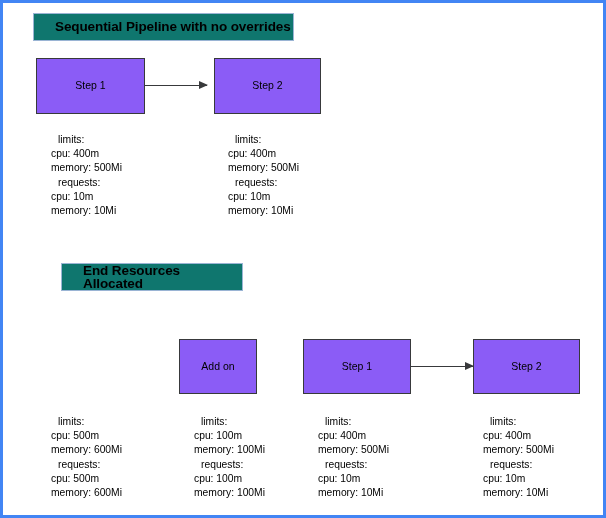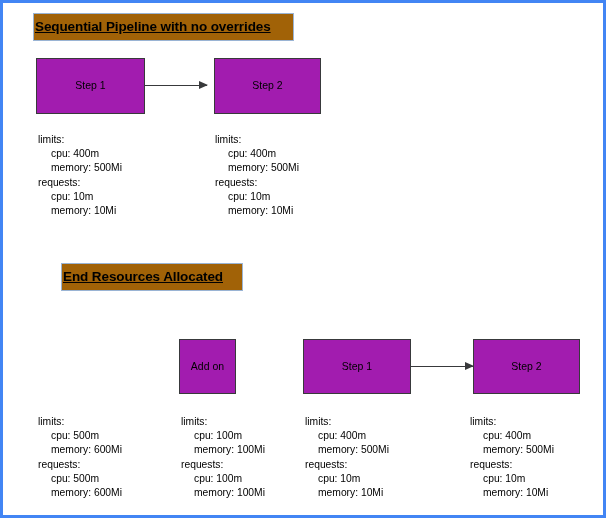--- a/index.html
+++ b/index.html
@@ -16,36 +16,35 @@
     width: 606px;
     height: 518px;
     box-sizing: border-box;
     background: #ffffff;
     border: 3px solid #4285f4;
     overflow: hidden;
   }
   .section-badge {
     position: absolute;
     box-sizing: border-box;
-    background: #a16207;
+    background: #0f766e;
     border: 1px solid #9ab4d4;
     color: #000000;
     font-weight: bold;
     font-size: 13.5px;
     line-height: 1;
     display: flex;
     align-items: center;
-    padding-left: 1px;
+    padding-left: 21px;
     letter-spacing: -0.1px;
-    text-decoration: underline;
   }
   .node-box {
     position: absolute;
     box-sizing: border-box;
-    background: #a21caf;
+    background: #8b5cf6;
     border: 1.4px solid #38393b;
     display: flex;
     align-items: center;
     justify-content: center;
     text-align: center;
     font-size: 10.5px;
     color: #000000;
     line-height: 1.45;
   }
   .node-box span {
@@ -69,20 +68,21 @@
   }
   .res-block {
     position: absolute;
     font-size: 10.3px;
     line-height: 14.2px;
     color: #000000;
     white-space: nowrap;
   }
   .res-block .key {
     display: block;
+    margin-left: 20px;
   }
   .res-block .val {
     display: block;
     padding-left: 13px;
   }
 </style>
 </head>
 <body>
 
 <div id="canvas">
@@ -113,21 +113,21 @@
     <span class="val">cpu: 400m</span>
     <span class="val">memory: 500Mi</span>
     <span class="key">requests:</span>
     <span class="val">cpu: 10m</span>
     <span class="val">memory: 10Mi</span>
   </div>
 
   <div class="section-badge" style="left:30px; top:260px; width:182px; height:28px;margin-left:28px;">End Resources Allocated</div>
 
 
-  <div class="node-box" style="left:176px; top:336px; width:57px; height:55px;">
+  <div class="node-box" style="left:176px; top:336px; width:78px; height:55px;">
     <span>Add on</span>
   </div>
 
   <div class="node-box" style="left:300px; top:336px; width:108px; height:55px;">
     <span>Step 1</span>
   </div>
 
   <div class="arrow" style="left:408px; top:363px; width:62px;"></div>
 
   <div class="node-box" style="left:470px; top:336px; width:107px; height:55px;">

